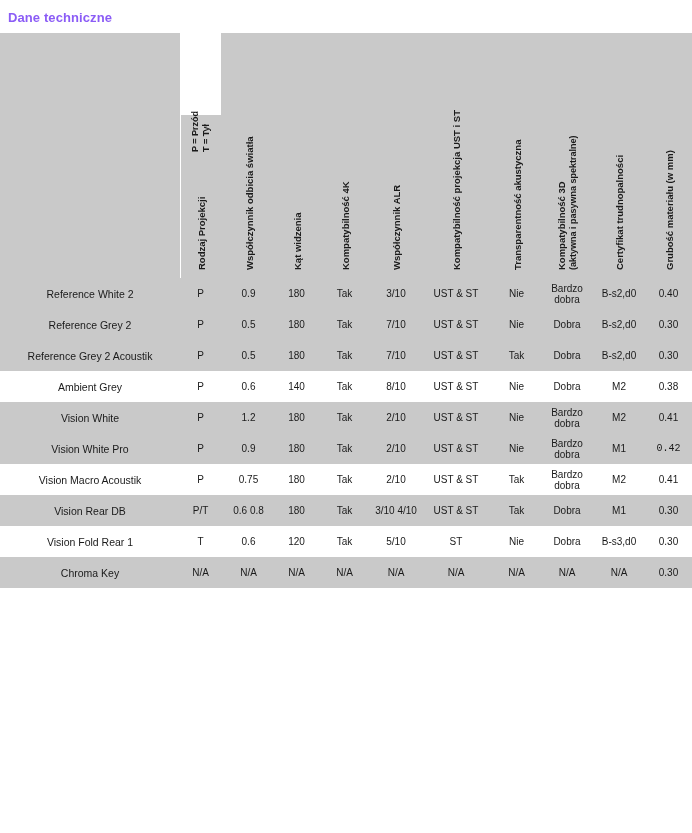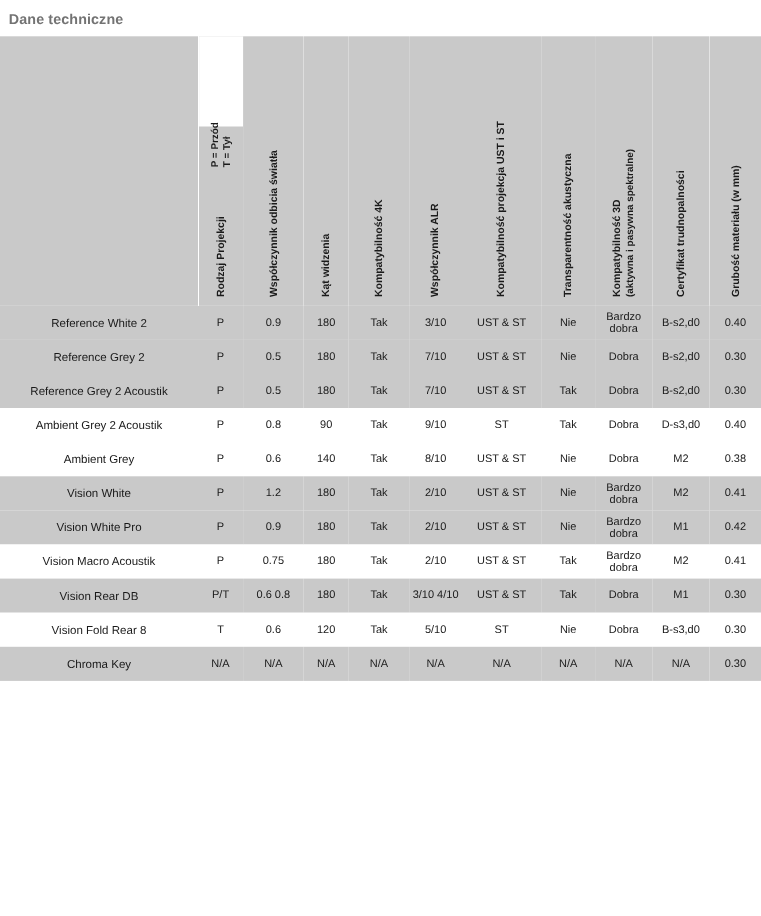--- a/index.html
+++ b/index.html
@@ -16,21 +16,21 @@
   }
   .page {
     width: 692px;
     height: 833px;
     position: relative;
     box-sizing: border-box;
   }
   .title {
     font-size: 13px;
     font-weight: bold;
-    color: #737373;
+    color: #8b5cf6;
     padding: 10px 0 8px 8px;
     letter-spacing: 0.1px;
   }
   table.spec {
     border-collapse: collapse;
     table-layout: fixed;
     width: 692px;
     font-size: 10px;
   }
   table.spec td, table.spec th {
@@ -227,33 +227,20 @@
           <td class="val">180</td>
           <td class="val">Tak</td>
           <td class="val">7/10</td>
           <td class="val">UST &amp; ST</td>
           <td class="val">Tak</td>
           <td class="val">Dobra</td>
           <td class="val">B-s2,d0</td>
           <td class="val" style="border-right: 0px;">0.30</td>
         </tr>
         <tr class="light">
-          <td class="name">Ambient Grey 2 Acoustik</td>
-          <td class="val">P</td>
-          <td class="val">0.8</td>
-          <td class="val">90</td>
-          <td class="val">Tak</td>
-          <td class="val">9/10</td>
-          <td class="val">ST</td>
-          <td class="val">Tak</td>
-          <td class="val">Dobra</td>
-          <td class="val">D-s3,d0</td>
-          <td class="val" style="border-right: 0px;">0.40</td>
-        </tr>
-        <tr class="light">
           <td class="name">Ambient Grey</td>
           <td class="val">P</td>
           <td class="val">0.6</td>
           <td class="val">140</td>
           <td class="val">Tak</td>
           <td class="val">8/10</td>
           <td class="val">UST &amp; ST</td>
           <td class="val">Nie</td>
           <td class="val">Dobra</td>
           <td class="val">M2</td>
@@ -276,21 +263,21 @@
           <td class="name">Vision White Pro</td>
           <td class="val">P</td>
           <td class="val">0.9</td>
           <td class="val">180</td>
           <td class="val">Tak</td>
           <td class="val">2/10</td>
           <td class="val">UST &amp; ST</td>
           <td class="val">Nie</td>
           <td class="val wrap2" style="line-height: 11px;">Bardzo dobra</td>
           <td class="val">M1</td>
-          <td class="val" style="border-right: 0px;">0.42</td>
+          <td class="val" style="border-right: 0px; font-family: Liberation Mono, monospace;">0.42</td>
         </tr>
         <tr class="light">
           <td class="name">Vision Macro Acoustik</td>
           <td class="val">P</td>
           <td class="val">0.75</td>
           <td class="val">180</td>
           <td class="val">Tak</td>
           <td class="val">2/10</td>
           <td class="val">UST &amp; ST</td>
           <td class="val">Tak</td>
@@ -305,21 +292,21 @@
           <td class="val">180</td>
           <td class="val">Tak</td>
           <td class="val">3/10 4/10</td>
           <td class="val">UST &amp; ST</td>
           <td class="val">Tak</td>
           <td class="val">Dobra</td>
           <td class="val">M1</td>
           <td class="val" style="border-right: 0px;">0.30</td>
         </tr>
         <tr class="light">
-          <td class="name">Vision Fold Rear 8</td>
+          <td class="name">Vision Fold Rear 1</td>
           <td class="val">T</td>
           <td class="val">0.6</td>
           <td class="val">120</td>
           <td class="val">Tak</td>
           <td class="val">5/10</td>
           <td class="val">ST</td>
           <td class="val">Nie</td>
           <td class="val">Dobra</td>
           <td class="val">B-s3,d0</td>
           <td class="val" style="border-right: 0px;">0.30</td>

